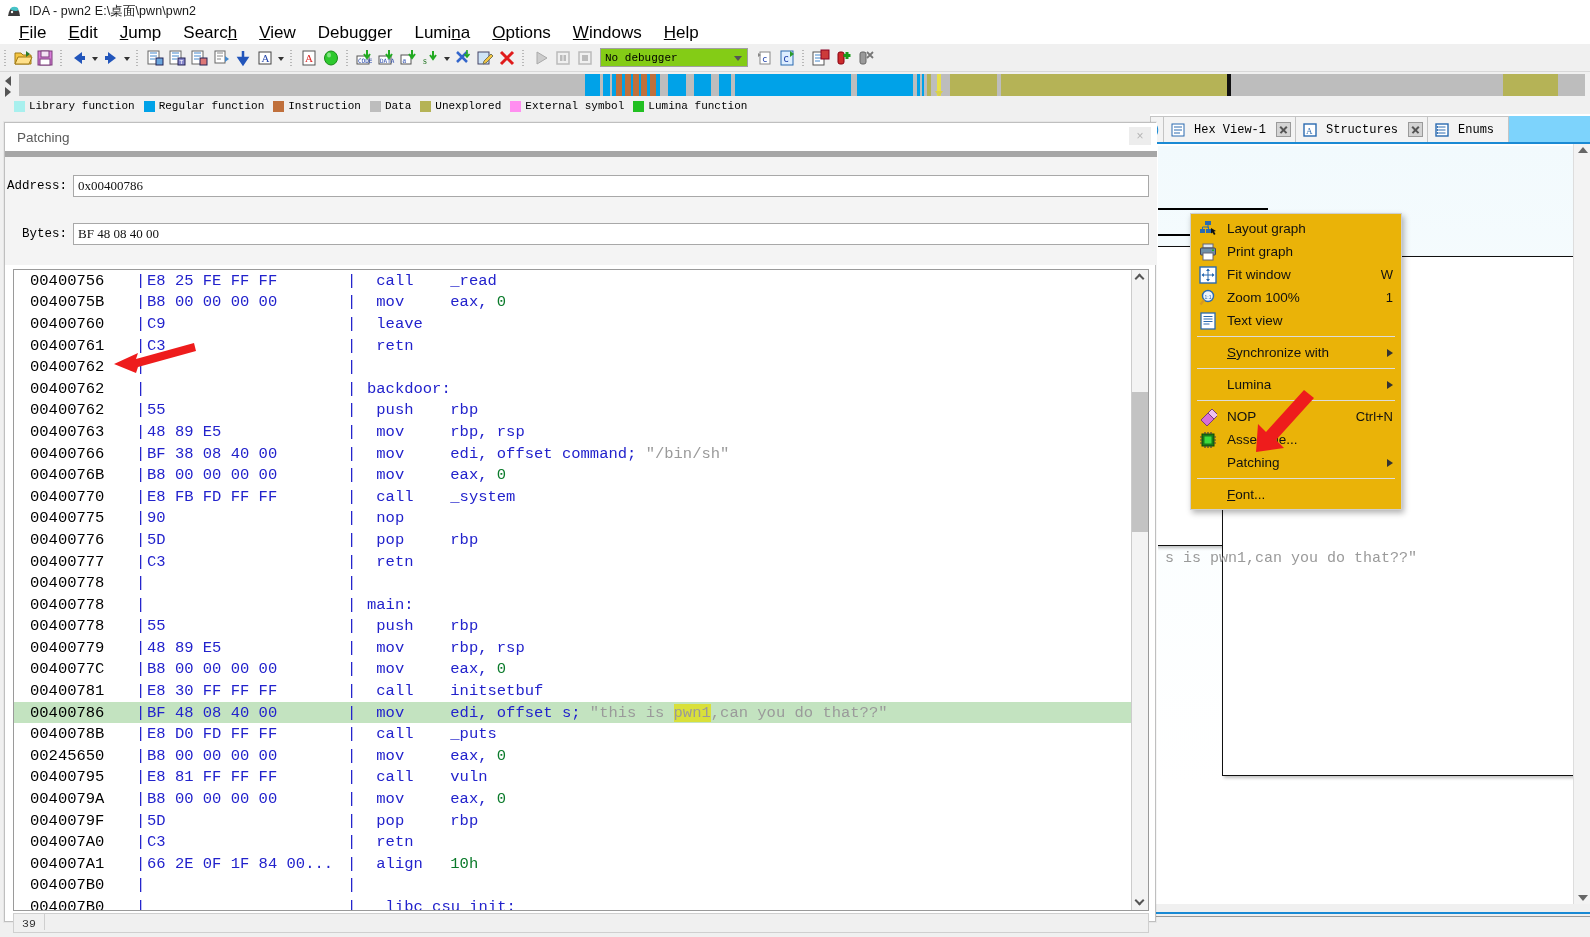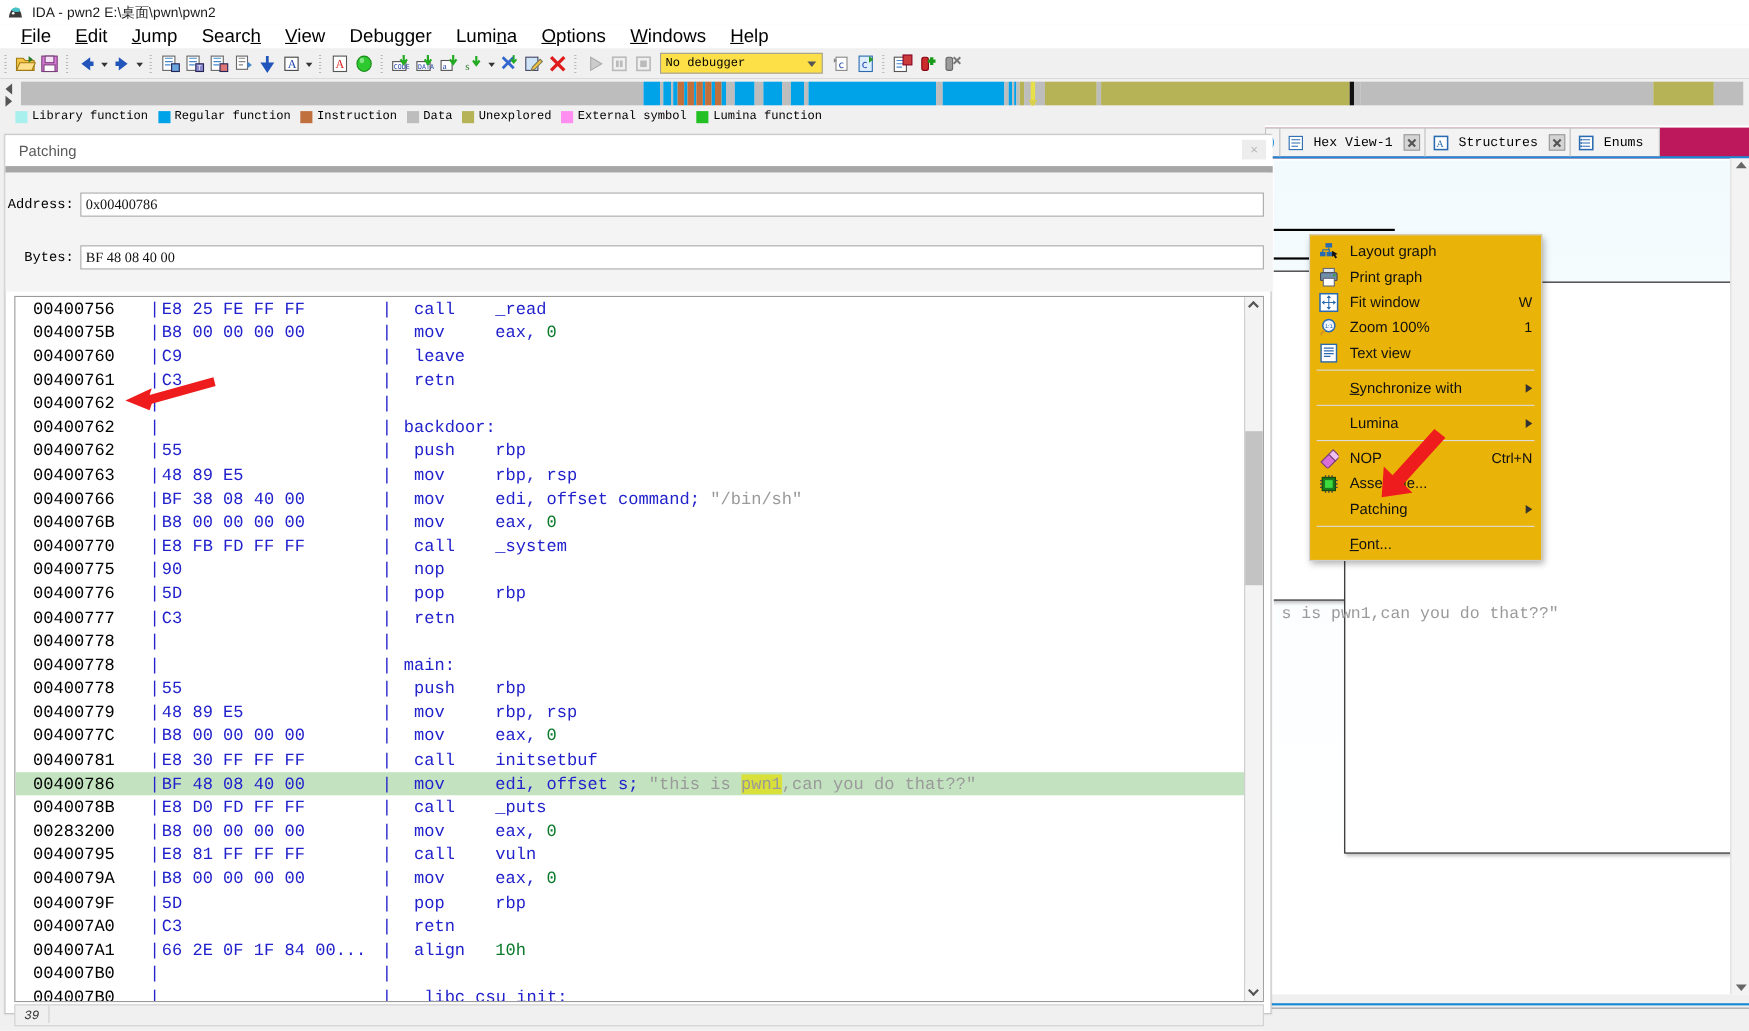--- a/index.html
+++ b/index.html
@@ -43,21 +43,21 @@
      background-size:2px 100%; background-repeat:no-repeat;
      background-position:1px 2px; }
   .tbtn{ width:22px; height:22px; position:relative; display:inline-block; }
   .tb-arrow{ width:10px; height:22px; position:relative; }
   .tb-arrow:after{
     content:""; position:absolute; left:2px; top:10px;
     border-left:3.5px solid transparent; border-right:3.5px solid transparent;
     border-top:4px solid #333;
   }
   #dbg-combo{
-    width:148px; height:19px; background:#fde047; border:1px solid #a0a0a0;
+    width:148px; height:19px; background:#84cc16; border:1px solid #a0a0a0;
     font-family:"Liberation Mono", monospace; font-size:11px; color:#000;
     display:flex; align-items:center; padding-left:4px; position:relative;
     margin-left:4px;
   }
   #dbg-combo .cb-arrow{
     position:absolute; right:5px; top:7px;
     border-left:4px solid transparent; border-right:4px solid transparent;
     border-top:5px solid #555;
   }
 
@@ -95,21 +95,21 @@
   #legend .sw{ width:11px; height:11px; margin-right:4px; }
   #legend .lt{ font-family:"Liberation Mono", monospace; font-size:11px; color:#000; }
 
   
   #rightpane{
     position:absolute; left:1150px; top:114px; width:440px; height:823px;
     background:#ffffff; overflow:hidden;
   }
   #right-tabbar{
     position:absolute; left:0; top:2px; width:440px; height:28px;
-    background:#be185d; border-bottom:2px solid #1a8ad4;
+    background:#7dd3fc; border-bottom:2px solid #1a8ad4;
     display:flex; align-items:flex-end;
   }
   .rtab{
     height:26px; background:#f3f3f3; border:1px solid #c4c4c4; border-bottom:none;
     display:flex; align-items:center; padding:0 4px 0 6px; margin-right:-1px;
     font-family:"Liberation Mono", monospace; font-size:12px; color:#000;
   }
   .rtab .ticon{ width:16px; height:16px; margin-right:8px; }
   .rtab .tlabel{ white-space:nowrap; margin-right:10px; }
   .rtab .tclose{
@@ -221,21 +221,21 @@
     border-left:2px solid #555; border-top:2px solid #555;
   }
   #list-vscroll .lv-arrow-up .chev{ transform:rotate(45deg); }
   #list-vscroll .lv-arrow-dn .chev{ transform:rotate(225deg); top:3px;}
   #list-vscroll .lv-thumb{
     position:absolute; left:0; top:122px; width:17px; height:140px; background:#c3c3c3;
   }
 
   #patch-status{
     position:absolute; left:8px; top:790px; width:1136px; height:20px;
-    background:#f0f0f0; border:1px solid #cfcfcf; display:flex; font-style:italic;
+    background:#f0f0f0; border:1px solid #cfcfcf; display:flex; 
   }
   #patch-status .st-cell{
     font-family:"Liberation Mono", monospace; font-size:11.5px; color:#333;
     padding:0 8px; height:18px; display:flex;align-items:center;
   }
   #patch-status .st-div{ width:1px; height:16px; background:#cfcfcf; }
 
   
   #ctxmenu{
     position:absolute; left:1190px; top:213px; width:212px;
@@ -675,21 +675,21 @@
         <div class="lrow"><span class="c-addr">00400776</span><span class="c-bar">|</span><span class="c-bytes">5D</span><span class="c-bar2">|</span><span> </span><span class="c-mnem">pop</span><span class="c-ops"><span>rbp</span></span></div>
         <div class="lrow"><span class="c-addr">00400777</span><span class="c-bar">|</span><span class="c-bytes">C3</span><span class="c-bar2">|</span><span> </span><span class="c-mnem">retn</span><span class="c-ops"><span></span></span></div>
         <div class="lrow"><span class="c-addr">00400778</span><span class="c-bar">|</span><span class="c-bytes"></span><span class="c-bar2">|</span><span> </span><span class="c-mnem"></span><span class="c-ops"><span></span></span></div>
         <div class="lrow"><span class="c-addr">00400778</span><span class="c-bar">|</span><span class="c-bytes"></span><span class="c-bar2">|</span><span class="lbl">main:</span></div>
         <div class="lrow"><span class="c-addr">00400778</span><span class="c-bar">|</span><span class="c-bytes">55</span><span class="c-bar2">|</span><span> </span><span class="c-mnem">push</span><span class="c-ops"><span>rbp</span></span></div>
         <div class="lrow"><span class="c-addr">00400779</span><span class="c-bar">|</span><span class="c-bytes">48 89 E5</span><span class="c-bar2">|</span><span> </span><span class="c-mnem">mov</span><span class="c-ops"><span>rbp, rsp</span></span></div>
         <div class="lrow"><span class="c-addr">0040077C</span><span class="c-bar">|</span><span class="c-bytes">B8 00 00 00 00</span><span class="c-bar2">|</span><span> </span><span class="c-mnem">mov</span><span class="c-ops"><span>eax, </span><span class="op-green">0</span></span></div>
         <div class="lrow"><span class="c-addr">00400781</span><span class="c-bar">|</span><span class="c-bytes">E8 30 FF FF FF</span><span class="c-bar2">|</span><span> </span><span class="c-mnem">call</span><span class="c-ops"><span>initsetbuf</span></span></div>
         <div class="lrow hl"><span class="c-addr">00400786</span><span class="c-bar">|</span><span class="c-bytes">BF 48 08 40 00</span><span class="c-bar2">|</span><span> </span><span class="c-mnem">mov</span><span class="c-ops"><span>edi, offset s; </span><span class="op-gray">"this is </span><span class="op-hlt">pwn1</span><span class="op-gray">,can you do that??"</span></span></div>
         <div class="lrow"><span class="c-addr">0040078B</span><span class="c-bar">|</span><span class="c-bytes">E8 D0 FD FF FF</span><span class="c-bar2">|</span><span> </span><span class="c-mnem">call</span><span class="c-ops"><span>_puts</span></span></div>
-        <div class="lrow"><span class="c-addr">00283200</span><span class="c-bar">|</span><span class="c-bytes">B8 00 00 00 00</span><span class="c-bar2">|</span><span> </span><span class="c-mnem">mov</span><span class="c-ops"><span>eax, </span><span class="op-green">0</span></span></div>
+        <div class="lrow"><span class="c-addr">00245650</span><span class="c-bar">|</span><span class="c-bytes">B8 00 00 00 00</span><span class="c-bar2">|</span><span> </span><span class="c-mnem">mov</span><span class="c-ops"><span>eax, </span><span class="op-green">0</span></span></div>
         <div class="lrow"><span class="c-addr">00400795</span><span class="c-bar">|</span><span class="c-bytes">E8 81 FF FF FF</span><span class="c-bar2">|</span><span> </span><span class="c-mnem">call</span><span class="c-ops"><span>vuln</span></span></div>
         <div class="lrow"><span class="c-addr">0040079A</span><span class="c-bar">|</span><span class="c-bytes">B8 00 00 00 00</span><span class="c-bar2">|</span><span> </span><span class="c-mnem">mov</span><span class="c-ops"><span>eax, </span><span class="op-green">0</span></span></div>
         <div class="lrow"><span class="c-addr">0040079F</span><span class="c-bar">|</span><span class="c-bytes">5D</span><span class="c-bar2">|</span><span> </span><span class="c-mnem">pop</span><span class="c-ops"><span>rbp</span></span></div>
         <div class="lrow"><span class="c-addr">004007A0</span><span class="c-bar">|</span><span class="c-bytes">C3</span><span class="c-bar2">|</span><span> </span><span class="c-mnem">retn</span><span class="c-ops"><span></span></span></div>
         <div class="lrow"><span class="c-addr">004007A1</span><span class="c-bar">|</span><span class="c-bytes">66 2E 0F 1F 84 00...</span><span class="c-bar2">|</span><span> </span><span class="c-mnem">align</span><span class="c-ops"><span></span><span class="op-green">10h</span></span></div>
         <div class="lrow"><span class="c-addr">004007B0</span><span class="c-bar">|</span><span class="c-bytes"></span><span class="c-bar2">|</span><span> </span><span class="c-mnem"></span><span class="c-ops"><span></span></span></div>
         <div class="lrow"><span class="c-addr">004007B0</span><span class="c-bar">|</span><span class="c-bytes"></span><span class="c-bar2">|</span><span class="lbl">__libc_csu_init:</span></div>
       </div>
     <div id="list-vscroll">
       <div class="lv-arrow-up">

